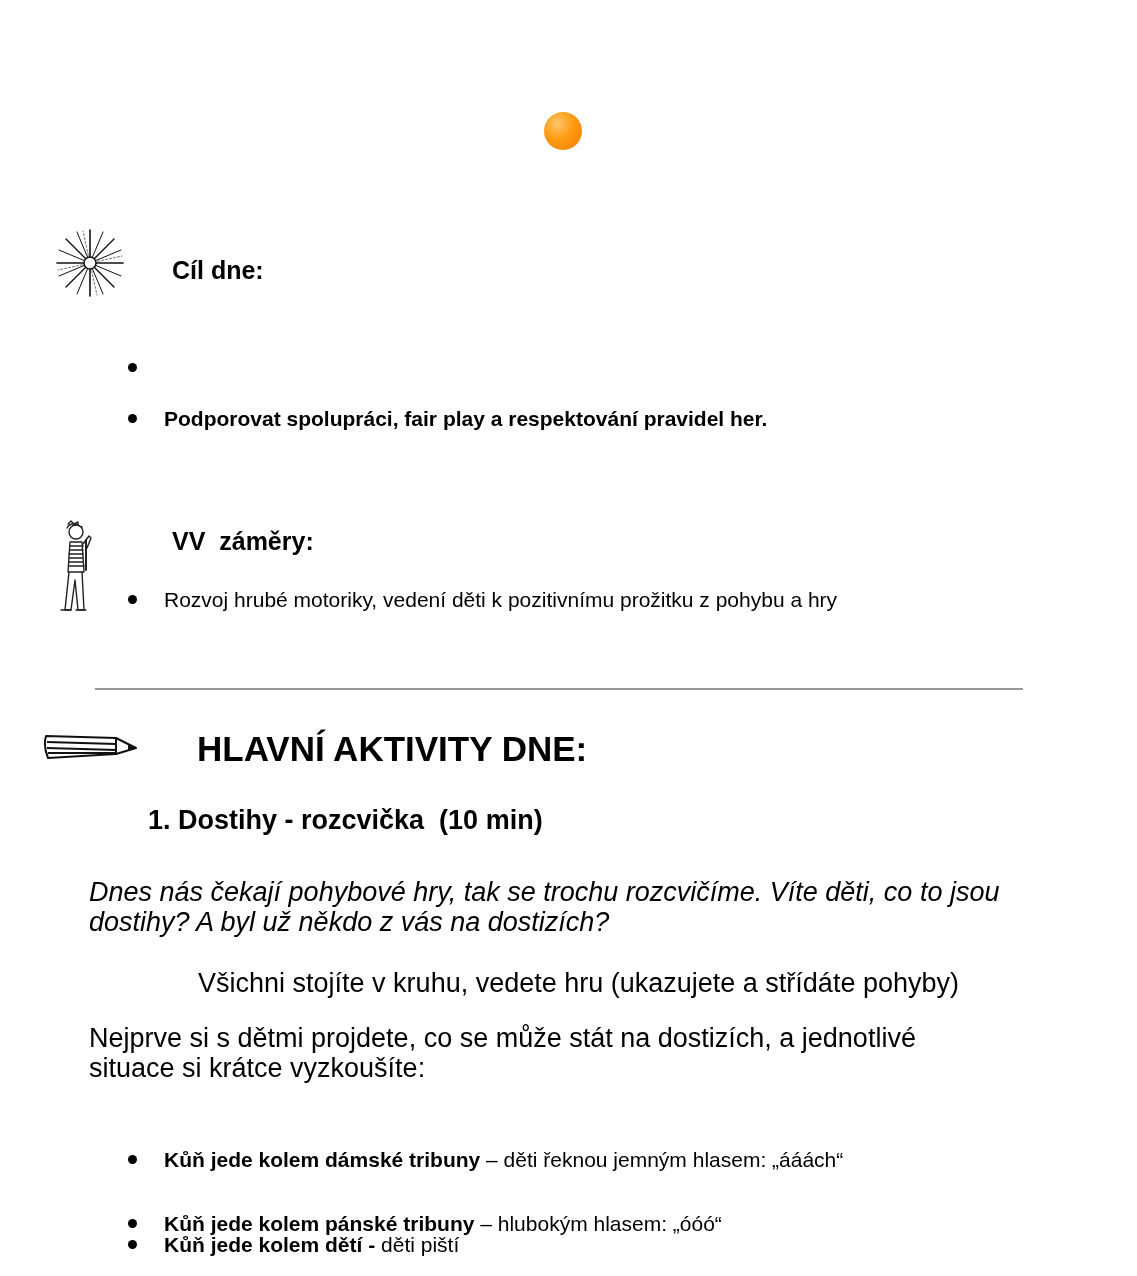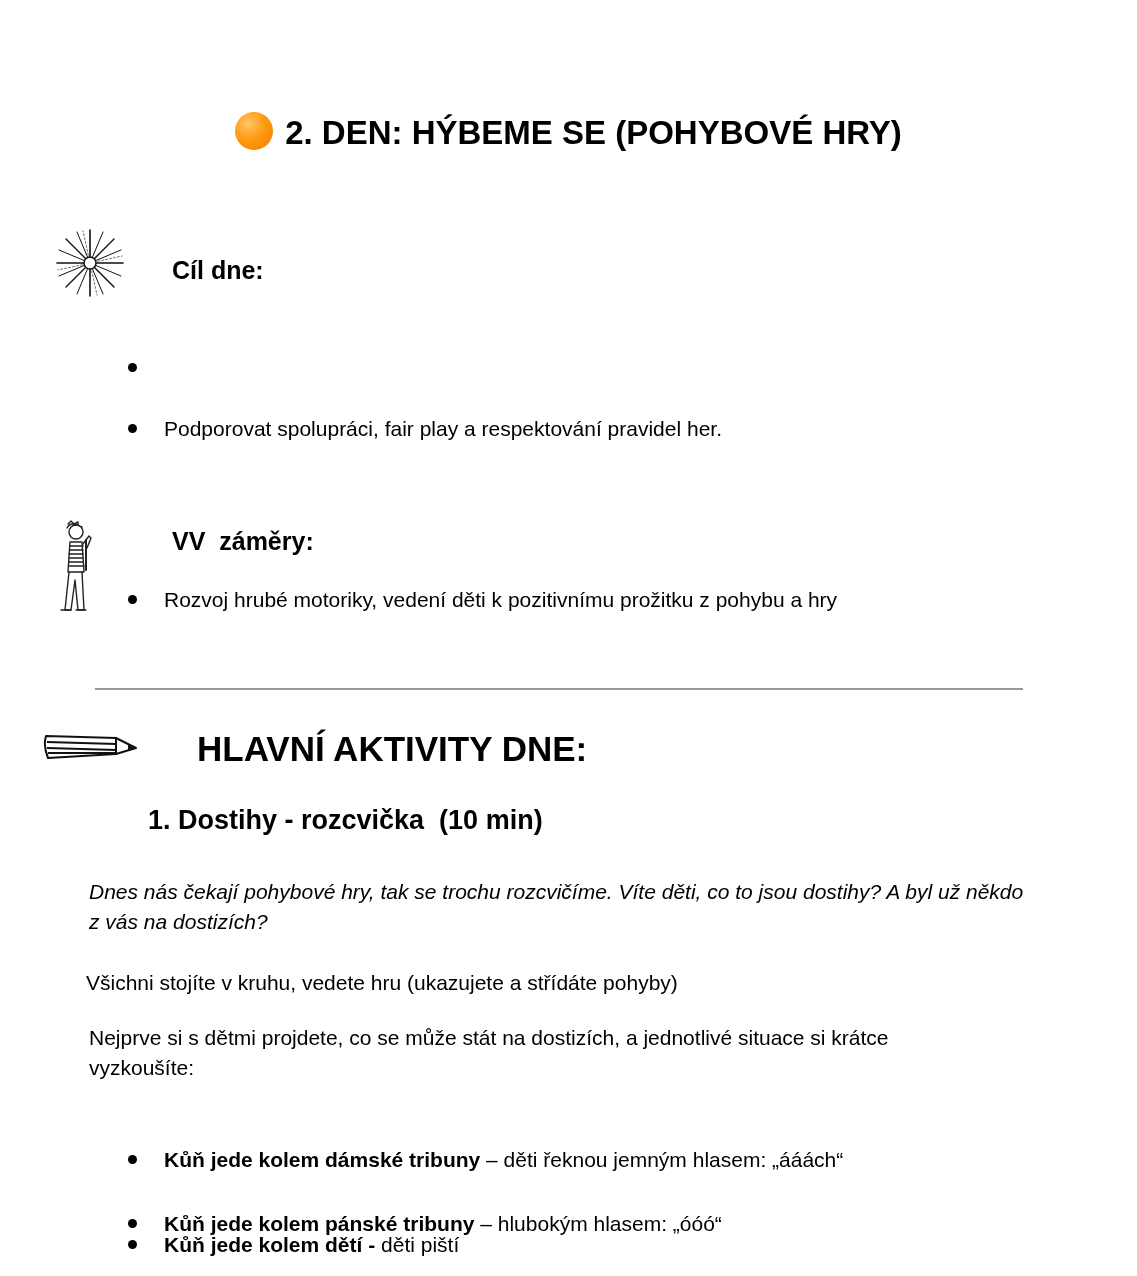--- a/index.html
+++ b/index.html
@@ -6,32 +6,32 @@
   body { width: 1137px; height: 1276px; position: relative; overflow: hidden;
          font-family: "Liberation Sans", sans-serif; color: #000; }
   .abs { position: absolute; }
   .title { left: 0; width: 1137px; top: 112px; text-align: center; font-size: 33px; font-weight: bold; white-space: nowrap; }
   .title .dot { display: inline-block; width: 38px; height: 38px; border-radius: 50%;
                 background: radial-gradient(circle at 35% 30%, #ffc56a 0%, #ff9a10 45%, #f07c00 100%);
                 vertical-align: -6px; margin-right: 12px; }
   .h2 { font-size: 25px; font-weight: bold; }
   .h1 { font-size: 35px; font-weight: bold; }
   .h3 { font-size: 27px; font-weight: bold; }
-  .body { font-size: 21px; line-height: 30px; }
+  .body { font-size: 27px; line-height: 30px; }
   .bullet { left: 126px; font-size: 21px; line-height: 30px; white-space: nowrap; }
   .bullet .b { display: inline-block; width: 38px; }
   .bullet .dotc { display: inline-block; width: 9px; height: 9px; background: #000; border-radius: 50%; vertical-align: 3px; margin-left: 2px; }
   .rule { left: 95px; top: 688px; width: 928px; height: 2px; background: #999; }
   .italic { font-style: italic; }
 </style>
 </head>
 <body>
 
 <div class="abs title">
-  <span class="dot"></span><span>2. DEN: HÝBEME SE (POHYBOVÉ HRY)</span>
+  <span class="dot"></span>
 </div>
 
 <div class="abs" style="left:55px; top:228px; width:70px; height:70px;">
   <svg width="70" height="70" viewBox="0 0 70 70">
     <g stroke="#111" stroke-linecap="round">
       <line x1="35" y1="35" x2="35" y2="2" stroke-width="1.6"></line>
       <line x1="35" y1="35" x2="35" y2="68" stroke-width="1.6"></line>
       <line x1="35" y1="35" x2="2" y2="35" stroke-width="1.6"></line>
       <line x1="35" y1="35" x2="68" y2="35" stroke-width="1.6"></line>
       <line x1="35" y1="35" x2="11" y2="11" stroke-width="1.4"></line>
@@ -52,21 +52,21 @@
       <line x1="35" y1="35" x2="67" y2="28" stroke-width="0.6" stroke-dasharray="2 2"></line>
     </g>
     <circle cx="35" cy="35" r="6" fill="#fff" stroke="#111" stroke-width="1.5"></circle>
   </svg>
 </div>
 <div class="abs h2" style="left:172px; top:256px;">Cíl dne:</div>
 
 <div class="abs bullet" style="top:353px;">
   <span class="b"><span class="dotc"></span></span>
 </div>
-<div class="abs bullet" style="top:414px;">
+<div class="abs bullet" style="top:404px;font-weight:bold;">
   <span class="b"><span class="dotc"></span></span><span>Podporovat spolupráci, fair play a respektování pravidel her.</span>
 </div>
 
 <div class="abs" style="left:48px; top:520px; width:48px; height:96px;">
   <svg width="48" height="96" viewBox="0 0 48 96">
     <g fill="none" stroke="#222" stroke-width="1.4" stroke-linecap="round" stroke-linejoin="round">
       <path d="M20 4 l3 -3 l3 3 l4 -2 l0 4 l4 1 l-2 3"></path>
       <circle cx="28" cy="12" r="7" fill="#fff"></circle>
       <path d="M19 8 q3 -6 10 -3"></path>
       <path d="M22 22 h12 l2 30 h-16 z" fill="#fff"></path>
@@ -94,21 +94,21 @@
     </g>
     <path d="M86 16 l8 4 l-8 3 z" fill="#111"></path>
   </svg>
 </div>
 <div class="abs h1" style="left:197px; top:729px;">HLAVNÍ AKTIVITY DNE:</div>
 
 <div class="abs h3" style="left:148px; top:805px; white-space:pre;">1. Dostihy - rozcvička  (10 min)</div>
 
 <div class="abs body italic" style="left:89px; top:877px; width:945px;">Dnes nás čekají pohybové hry, tak se trochu rozcvičíme. Víte děti, co to jsou dostihy? A byl už někdo z vás na dostizích?</div>
 
-<div class="abs body" style="left:86px; top:968px; width:945px;">Všichni stojíte v kruhu, vedete hru (ukazujete a střídáte pohyby)</div>
+<div class="abs body" style="left:106px; top:968px; width:945px;text-align:center;">Všichni stojíte v kruhu, vedete hru (ukazujete a střídáte pohyby)</div>
 
 <div class="abs body" style="left:89px; top:1023px; width:890px;">Nejprve si s dětmi projdete, co se může stát na dostizích, a jednotlivé situace si krátce vyzkoušíte:</div>
 
 <div class="abs bullet" style="top:1109px;margin-top:36px;">
   <span class="b"><span class="dotc"></span></span><b>Kůň jede kolem dámské tribuny</b><span> – děti řeknou jemným hlasem: „ááách“</span>
 </div>
 <div class="abs bullet" style="top:1169px;margin-top:40px;">
   <span class="b"><span class="dotc"></span></span><b>Kůň jede kolem pánské tribuny</b><span> – hlubokým hlasem: „óóó“</span>
 </div>
 <div class="abs bullet" style="top:1230px;">

